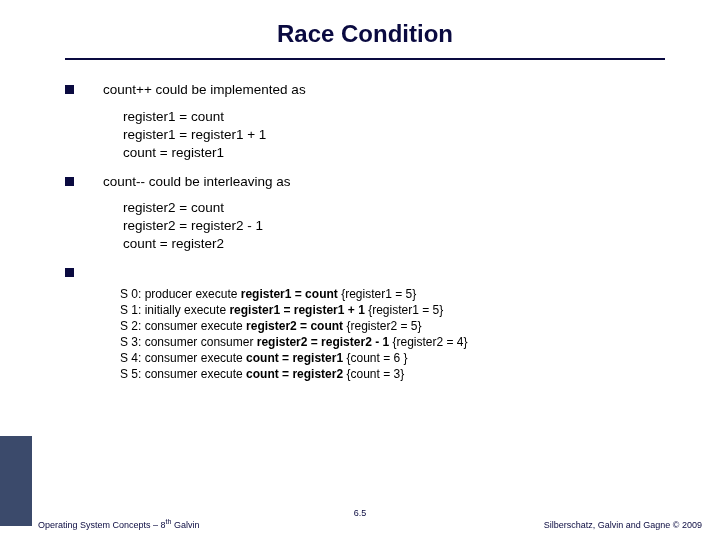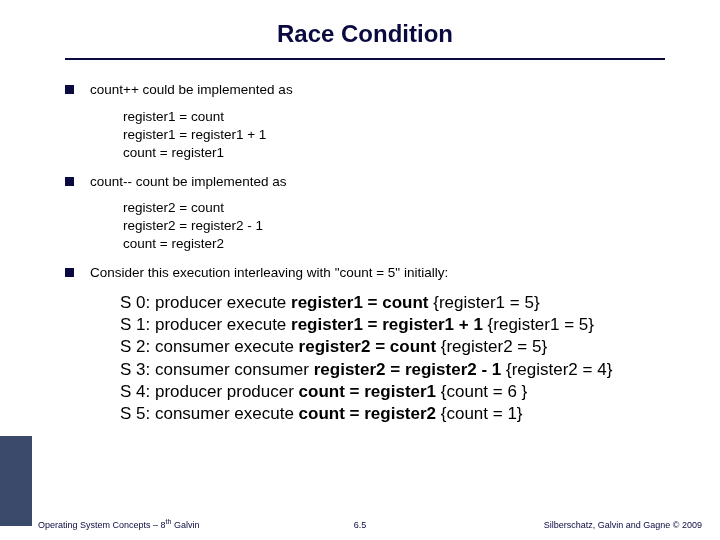--- a/index.html
+++ b/index.html
@@ -31,54 +31,55 @@
   }
   .content {
     color: #000;
     font-size: 13.5px;
     line-height: 1.25;
   }
   .bullet {
     display: flex;
     align-items: flex-start;
     margin-bottom: 10px;
+    gap: 13px;
   }
   .bullet .sq {
     width: 9px;
     height: 9px;
     background: #0a0a40;
     flex: 0 0 9px;
     margin-top: 3px;
     margin-right: 16px;
   }
   .sub {
     margin: 4px 0 12px 58px;
   }
   .sub div { margin-bottom: 1px; }
   .trace {
     margin: 6px 0 0 55px;
   }
   .trace div {
-    font-size: 17px;
+    font-size: 12px;
     margin-bottom: 1px;
   }
   .b { font-weight: bold; }
   .footer {
     position: absolute;
     bottom: 4px;
     left: 0;
     width: 720px;
     display: flex;
     justify-content: space-between;
     align-items: flex-end;
     padding: 0 18px 6px 38px;
     font-size: 9px;
   }
   .footer-left { color: #0a0a40; }
-  .footer-mid { color: #0a0a40; position:absolute; left:50%; transform:translateX(-50%); bottom:6px;}
+  .footer-mid { color: #0a0a40; position:absolute; left:50%; transform:translateX(-50%); bottom:18px;}
   .footer-right { color: #0a0a40; margin-left: 36px; }
   .sidebar {
     position: absolute;
     left: 0;
     top: 436px;
     width: 32px;
     height: 90px;
     background: #3b4a6b;
   }
   .sup { font-size: 7px; vertical-align: super; }
@@ -97,39 +98,38 @@
       <div>count++ could be implemented as</div>
     </div>
     <div class="sub">
       <div>register1 = count</div>
       <div>register1 = register1 + 1</div>
       <div>count = register1</div>
     </div>
 
     <div class="bullet">
       <div class="sq"></div>
-      <div>count-- count be implemented as</div>
+      <div>count-- could be interleaving as</div>
     </div>
     <div class="sub">
       <div>register2 = count</div>
       <div>register2 = register2 - 1</div>
       <div>count = register2</div>
     </div>
 
     <div class="bullet">
       <div class="sq"></div>
-      <div>Consider this execution interleaving with "count = 5" initially:</div>
     </div>
     <div class="trace">
       <div><span>S 0: producer execute </span><span class="b">register1 = count   </span><span>{register1 = 5}</span></div>
-      <div><span>S 1: producer execute </span><span class="b">register1 = register1 + 1   </span><span>{register1 = 5}</span></div>
+      <div><span>S 1: initially execute </span><span class="b">register1 = register1 + 1   </span><span>{register1 = 5}</span></div>
       <div><span>S 2: consumer execute </span><span class="b">register2 = count   </span><span>{register2 = 5}</span></div>
       <div><span>S 3: consumer consumer </span><span class="b">register2 = register2 - 1   </span><span>{register2 = 4}</span></div>
-      <div><span>S 4: producer producer </span><span class="b">count = register1   </span><span>{count = 6 }</span></div>
-      <div><span>S 5: consumer execute </span><span class="b">count = register2   </span><span>{count = 1}</span></div>
+      <div><span>S 4: consumer execute </span><span class="b">count = register1   </span><span>{count = 6 }</span></div>
+      <div><span>S 5: consumer execute </span><span class="b">count = register2   </span><span>{count = 3}</span></div>
     </div>
 
   </div>
 </div>
 
 <div class="sidebar"></div>
 
 <div class="footer">
   <div class="footer-left">
     <span>Operating System Concepts – 8</span><span class="sup">th</span><span> Galvin</span>

